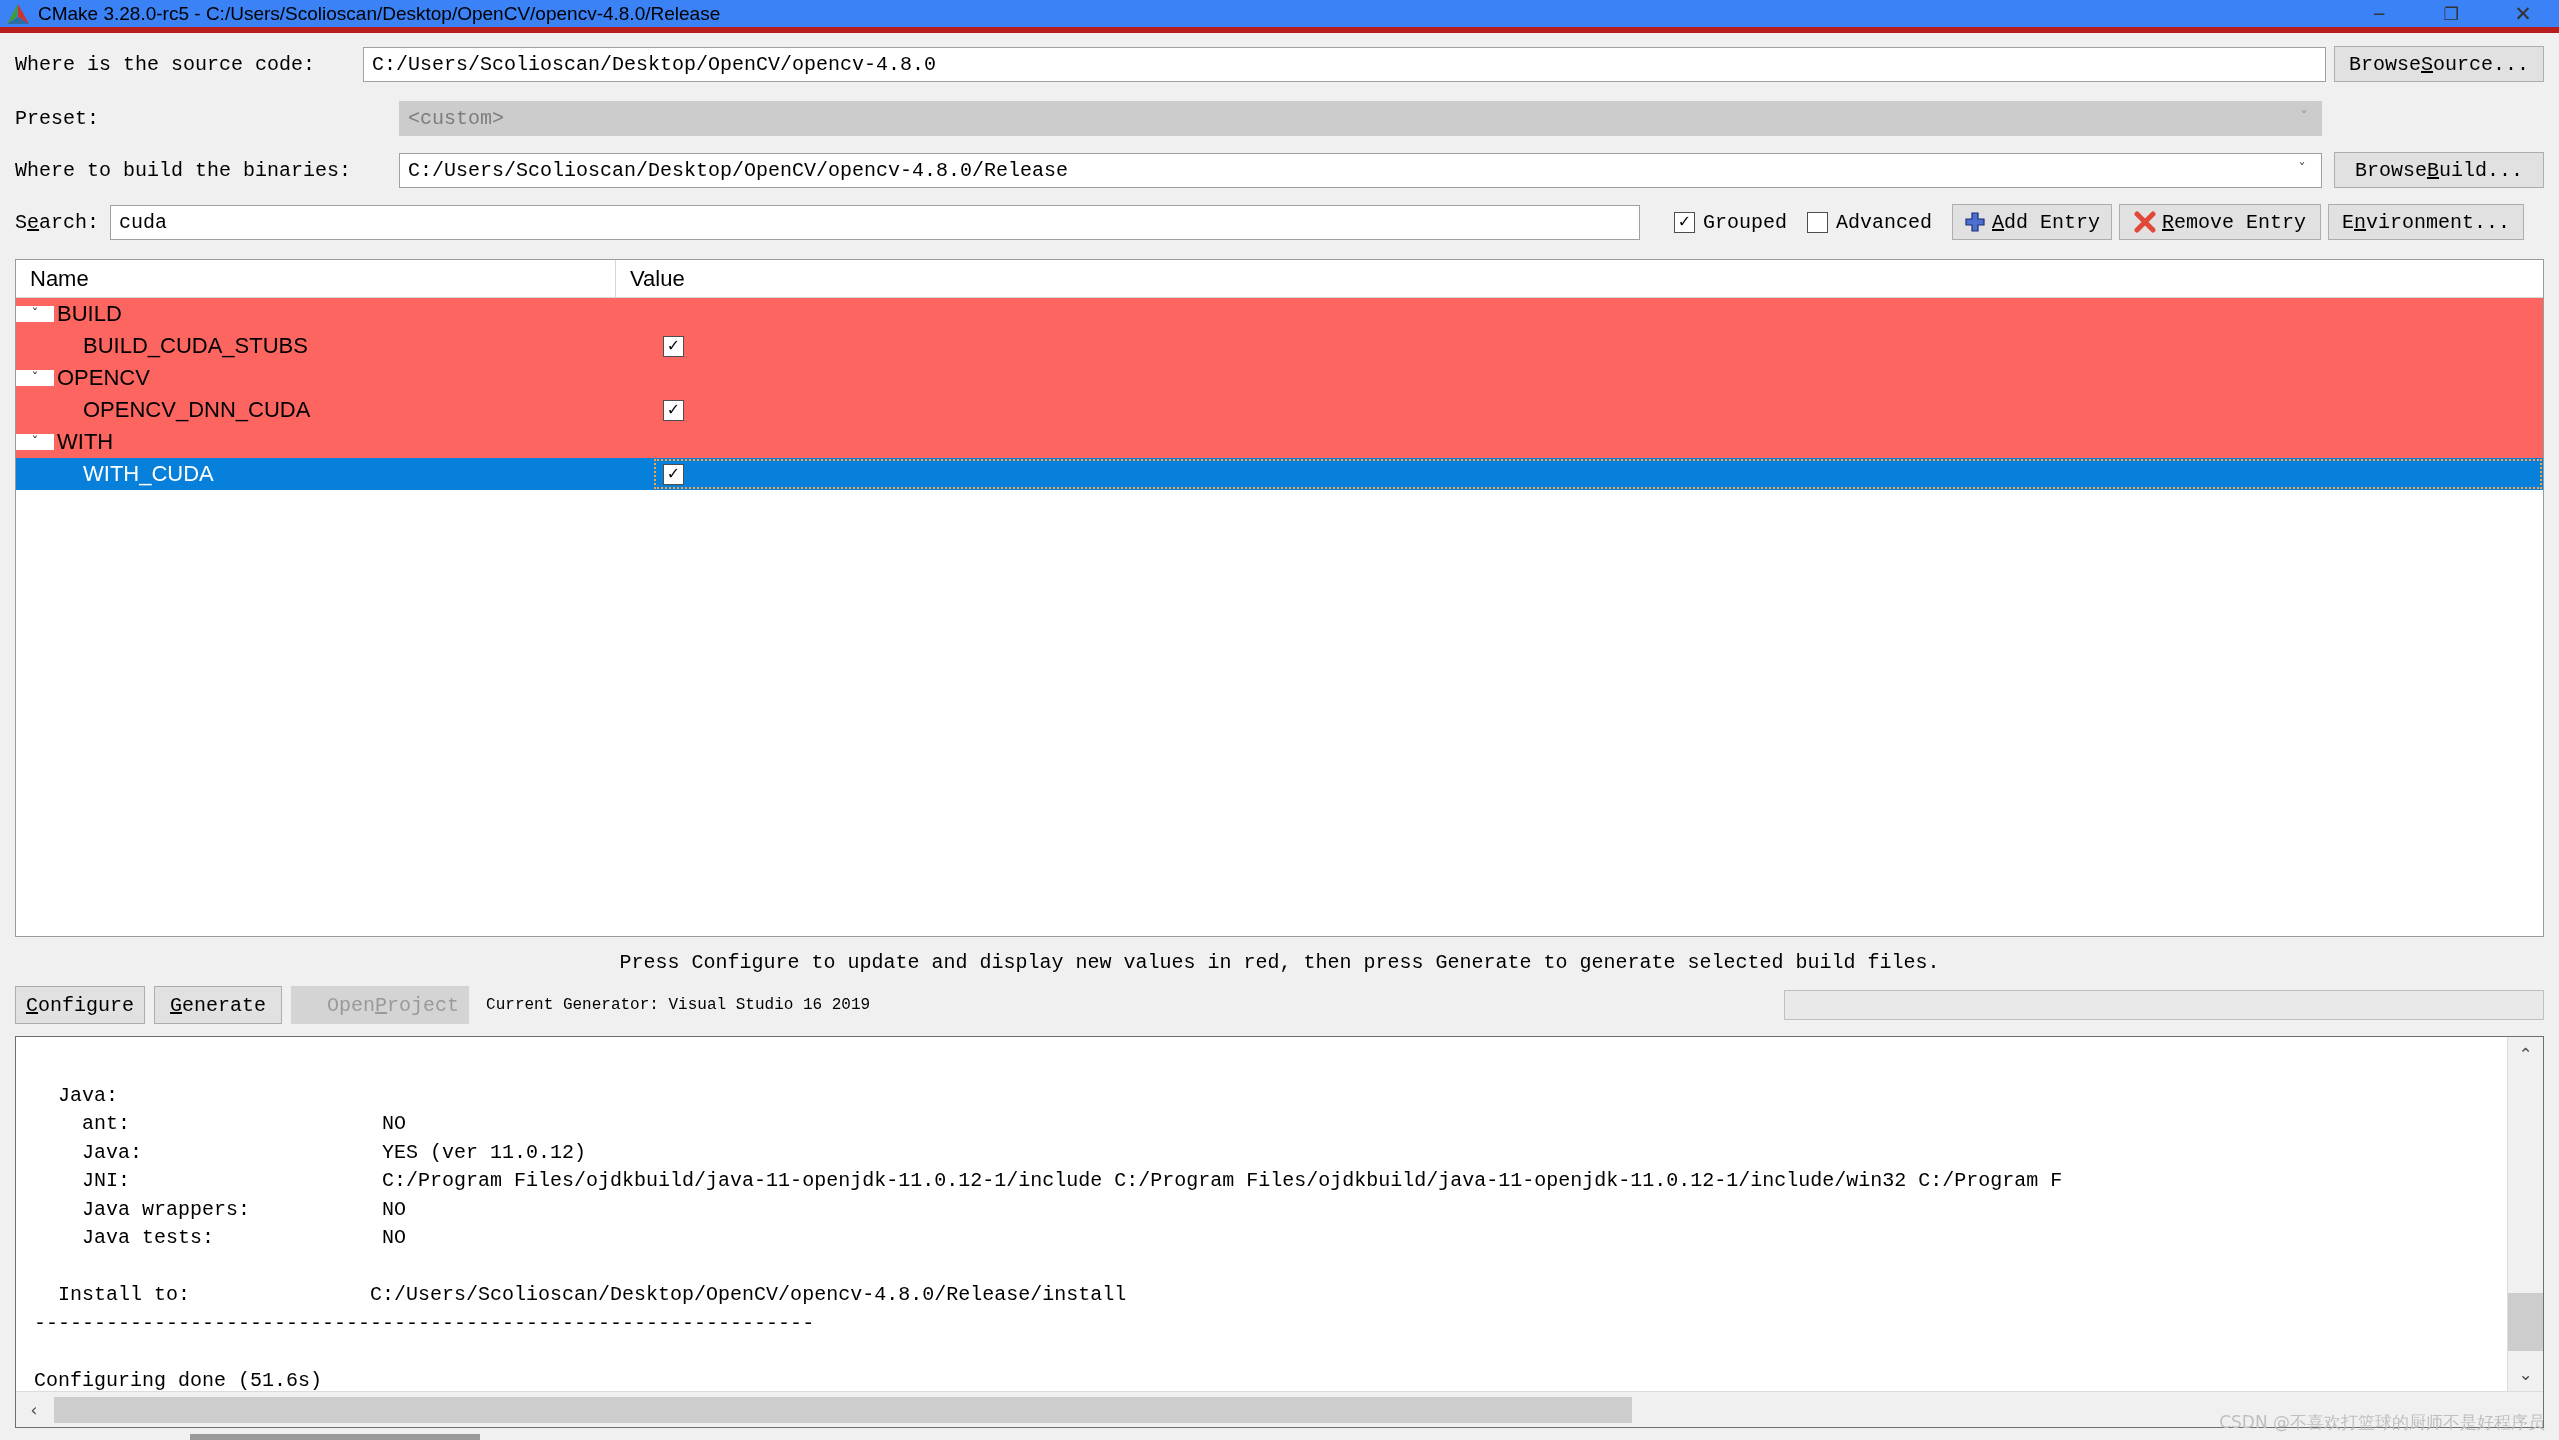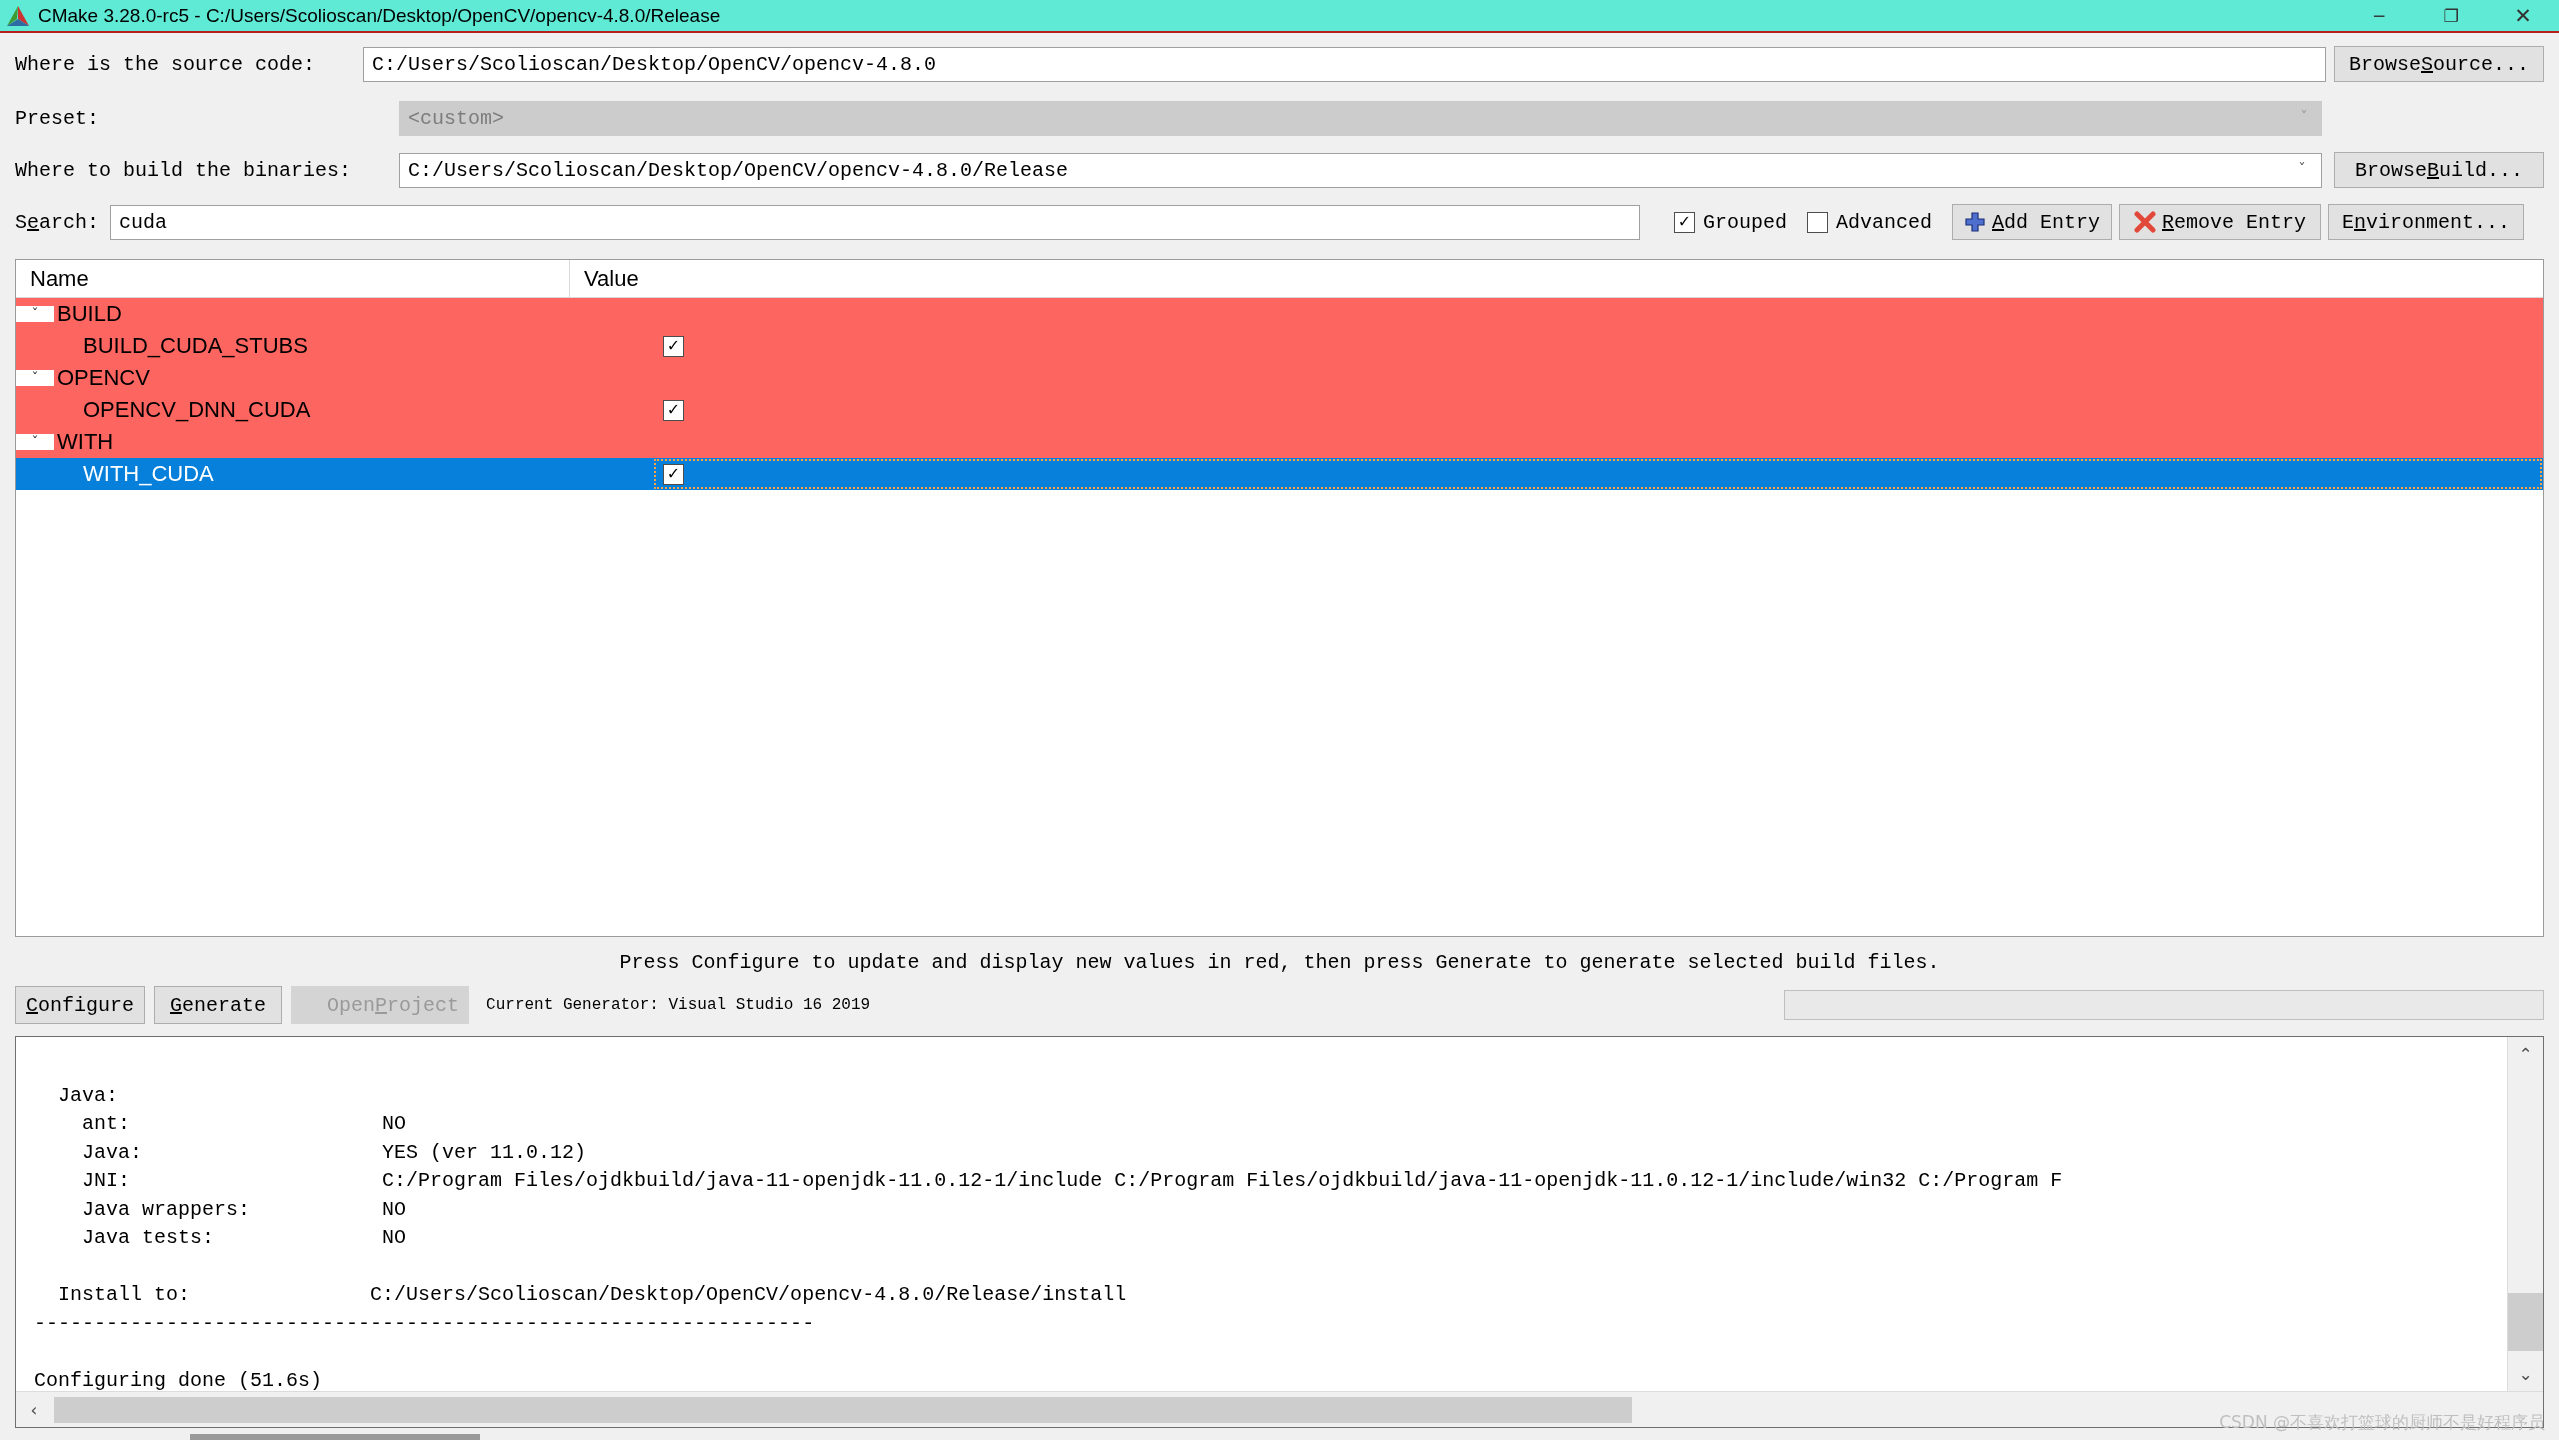--- a/index.html
+++ b/index.html
@@ -14,24 +14,24 @@
   .app {
     position: relative;
     width: 2559px; height: 1440px;
     background: #f0f0f0;
     display: flex; flex-direction: column;
   }
 
   
   .titlebar {
     height: 33px;
-    background: #5eead4;
+    background: #3b82f6;
     display: flex; align-items: center;
     flex: 0 0 33px;
-    border-bottom: 2px solid #b91c1c;
+    border-bottom: 6px solid #b91c1c;
   }
   .titlebar .logo {
     width: 26px; height: 22px;
     margin-left: 5px; margin-right: 7px;
     position: relative; flex: 0 0 26px;
   }
   .title-text {
     font-family: "Liberation Sans", sans-serif;
     font-size: 19px;
     color: #000000;
@@ -164,21 +164,21 @@
     background: #ffffff;
     border-bottom: 1px solid #d8d8d8;
     flex: 0 0 38px;
   }
   .th {
     font-family: "Liberation Sans", sans-serif;
     font-size: 22px; color: #000;
     display: flex; align-items: center;
     padding-left: 14px;
   }
-  .th.name { width: 554px; border-right: 1px solid #d8d8d8; }
+  .th.name { width: 600px; border-right: 1px solid #d8d8d8; }
   .th.value { flex: 1 1 auto; }
 
   .treebody { flex: 1 1 auto; position: relative; background: #fff; }
   .trow {
     display: flex; align-items: stretch;
     height: 32px;
     position: relative;
   }
   .trow.red { background: #fd6560; }
   .trow.sel { background: #0680db; }

